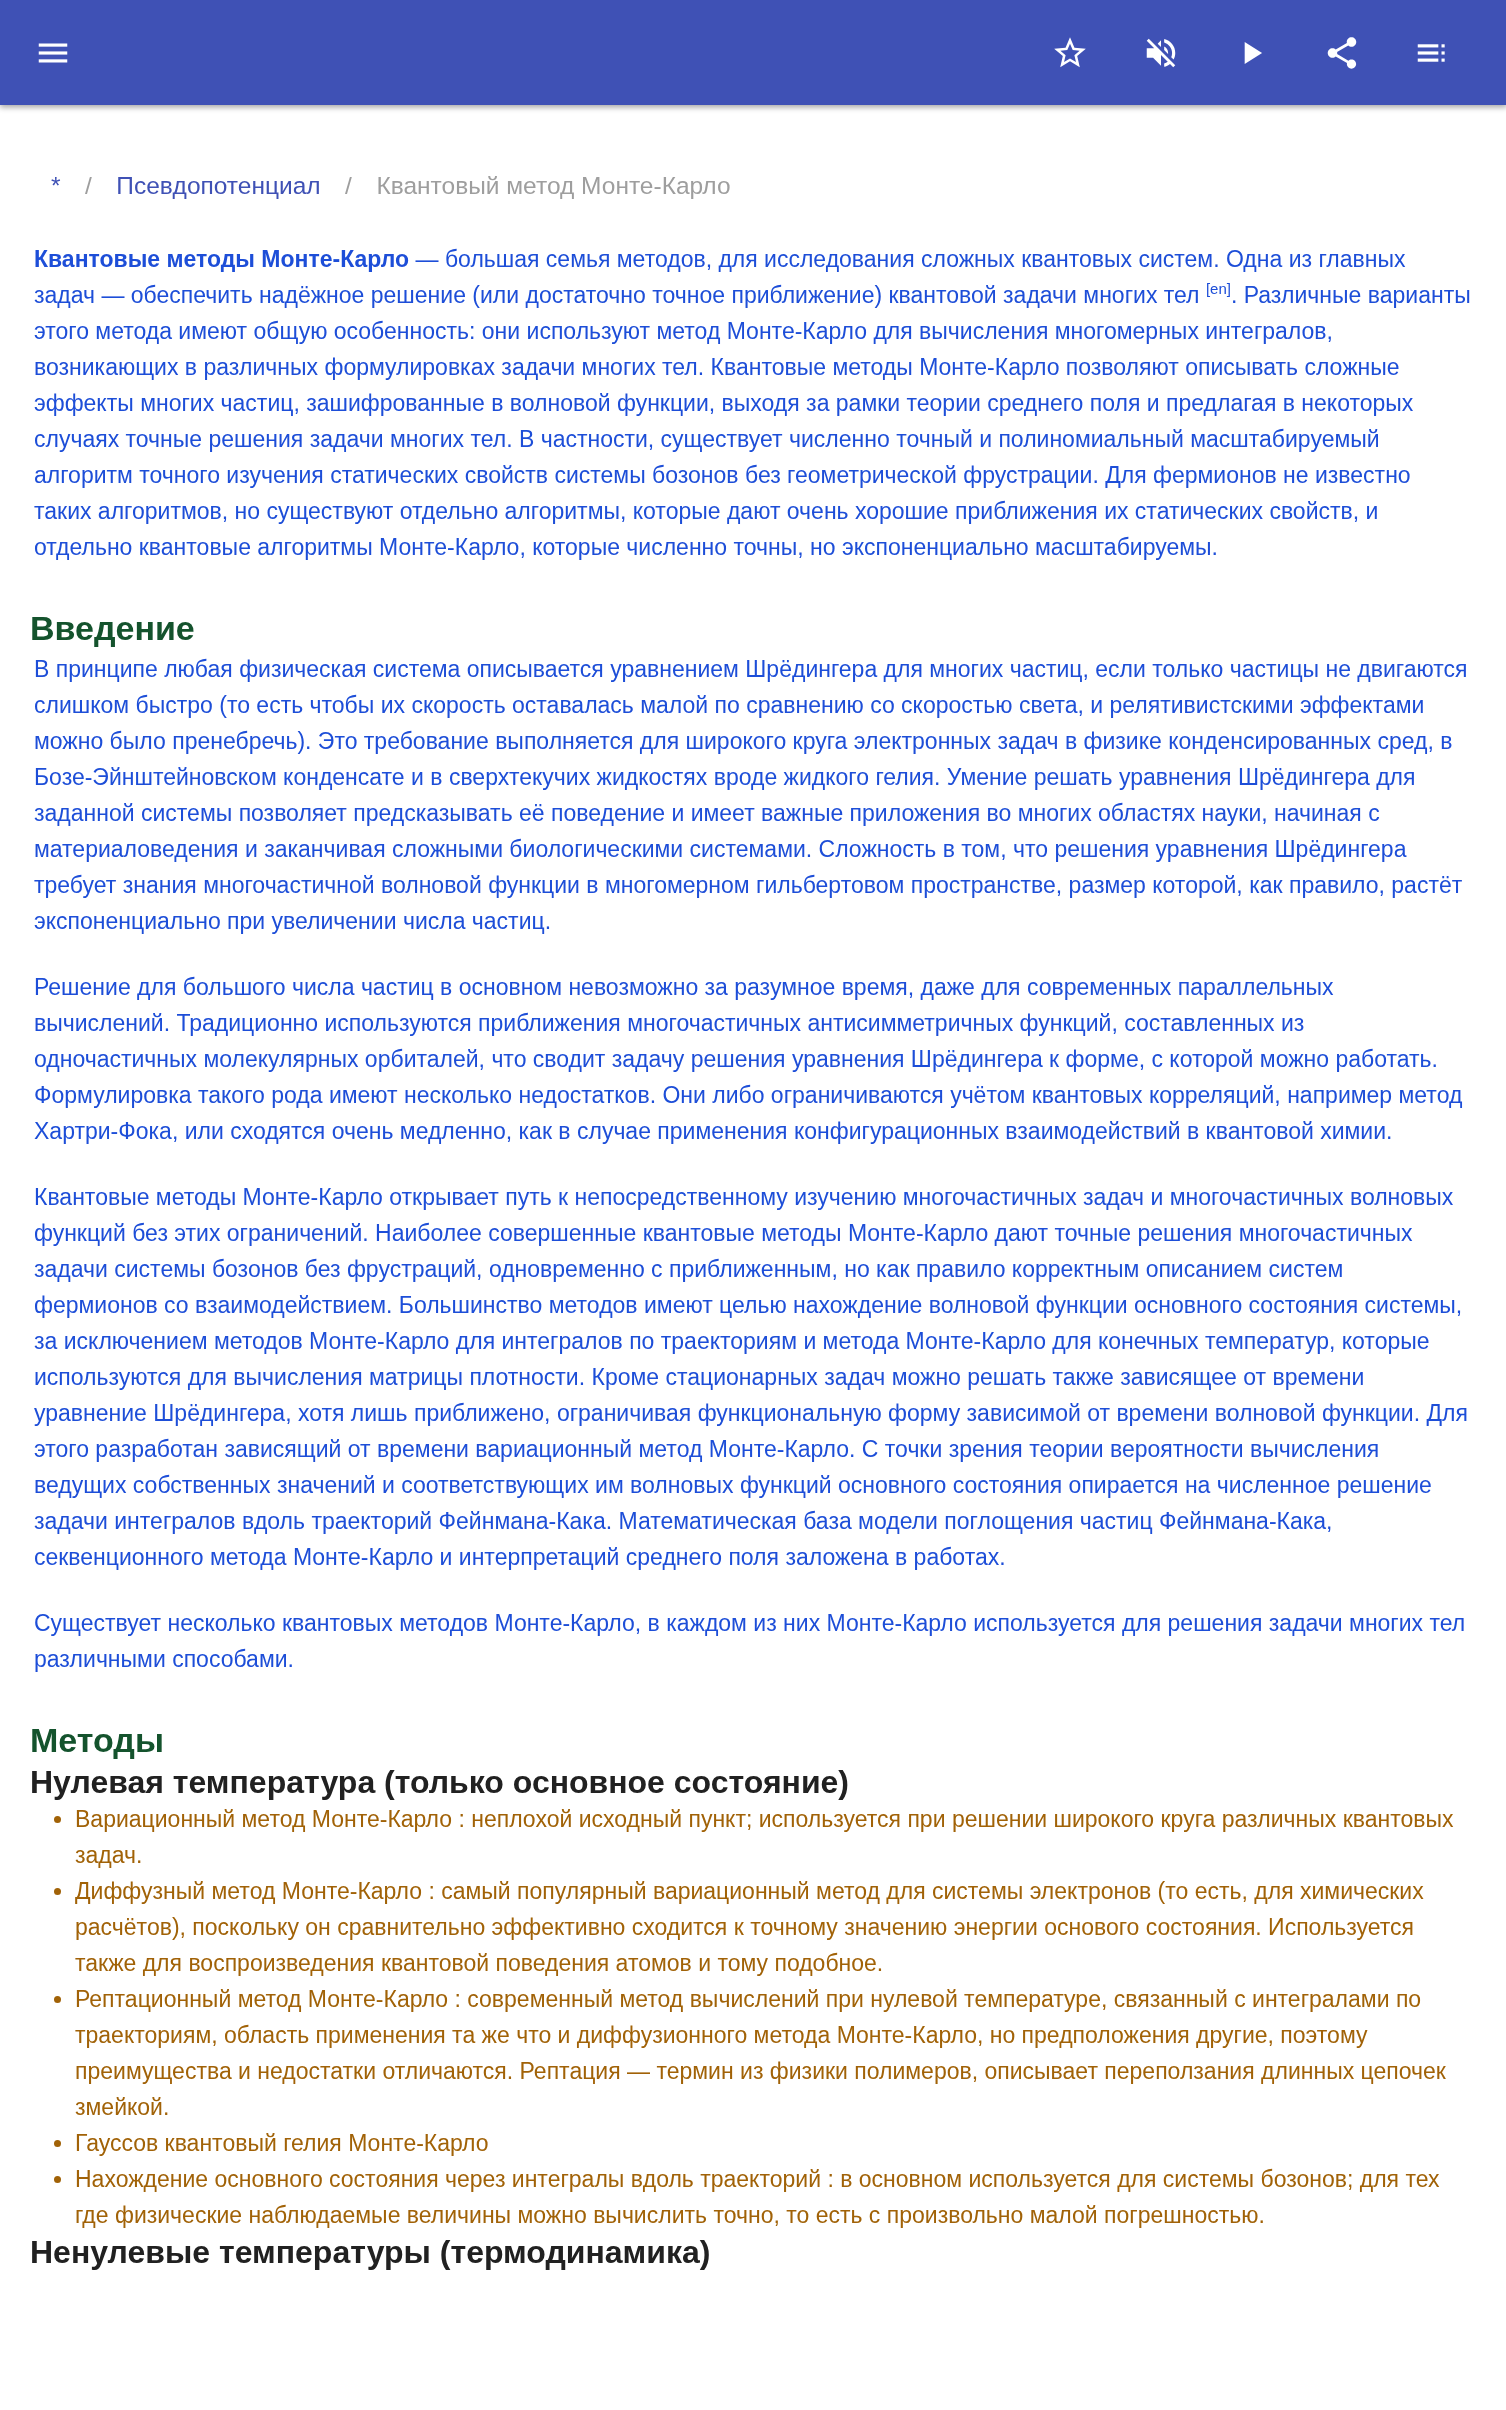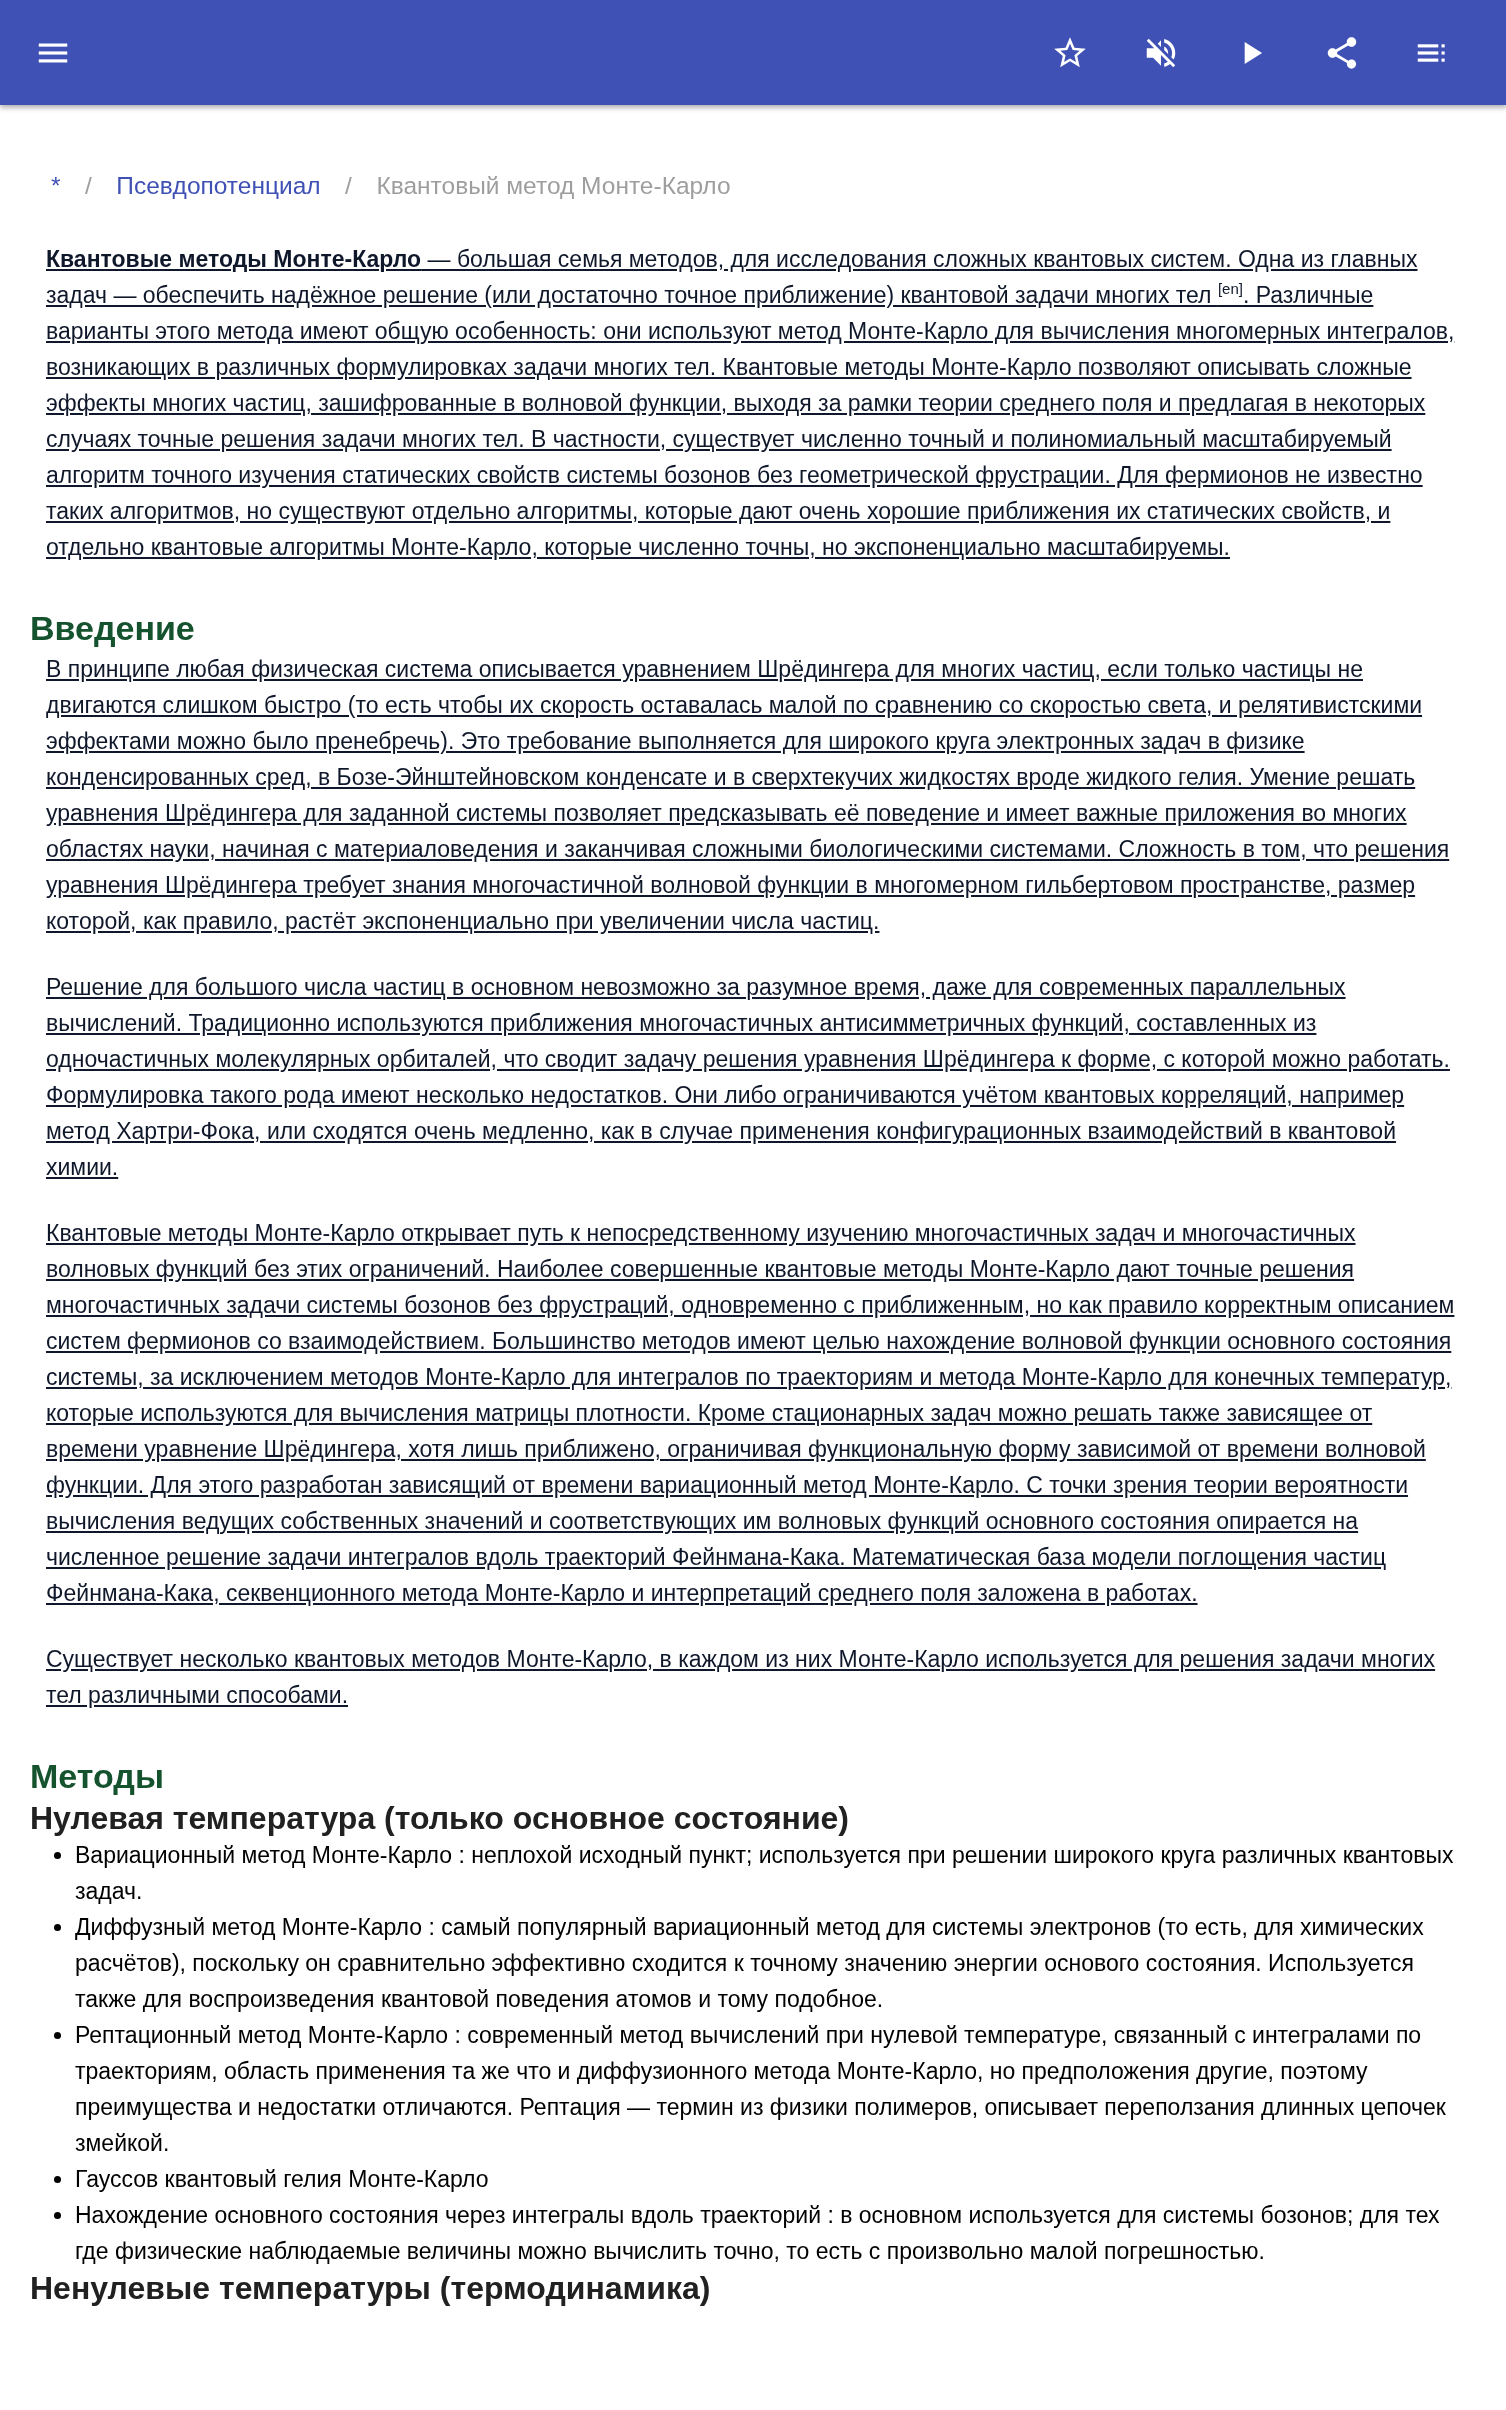--- a/index.html
+++ b/index.html
@@ -27,34 +27,34 @@
   .breadcrumb {
     margin-top:62px; height:38px;
     font-size:24.5px; line-height:38px;
     display:flex; align-items:center;
   }
   .breadcrumb .bc-link { color:#3F51B5; text-decoration:none; }
   .breadcrumb .bc-sep { color:#9E9E9E; margin:0 24.5px; }
   .breadcrumb .bc-current { color:#9E9E9E;text-align:right; }
   .breadcrumb .bc-home { margin-left:21px; }
   p {
-    margin:16px; font-size:23px; line-height:36px; color:#0f172a;text-decoration:underline;
+    margin:4px; font-size:23px; line-height:36px; color:#1d4ed8;
   }
   p.intro { margin-top:36px; }
   p + p { margin-top:30px; }
   sup { font-size:15px; line-height:0; }
   h2 {
     margin:41px 0 0 0; font-size:34px; line-height:45px; font-weight:bold; color:#14532d;
   }
   h3 {
     margin:0; font-size:32px; line-height:38px; font-weight:bold; color:#212121;
   }
   h2 + p { margin-top:0; }
   ul { margin:0; padding-left:45px; }
-  li { font-size:23px; line-height:36px; color:#000000; }
+  li { font-size:23px; line-height:36px; color:#a16207; }
 </style>
 </head>
 <body>
 
 <div class="appbar">
   <div class="icon-btn" style="left:26px;">
     <svg viewBox="0 0 24 24">
         <rect x="3" y="6" width="18" height="2"></rect>
         <rect x="3" y="11" width="18" height="2"></rect>
         <rect x="3" y="16" width="18" height="2"></rect>

